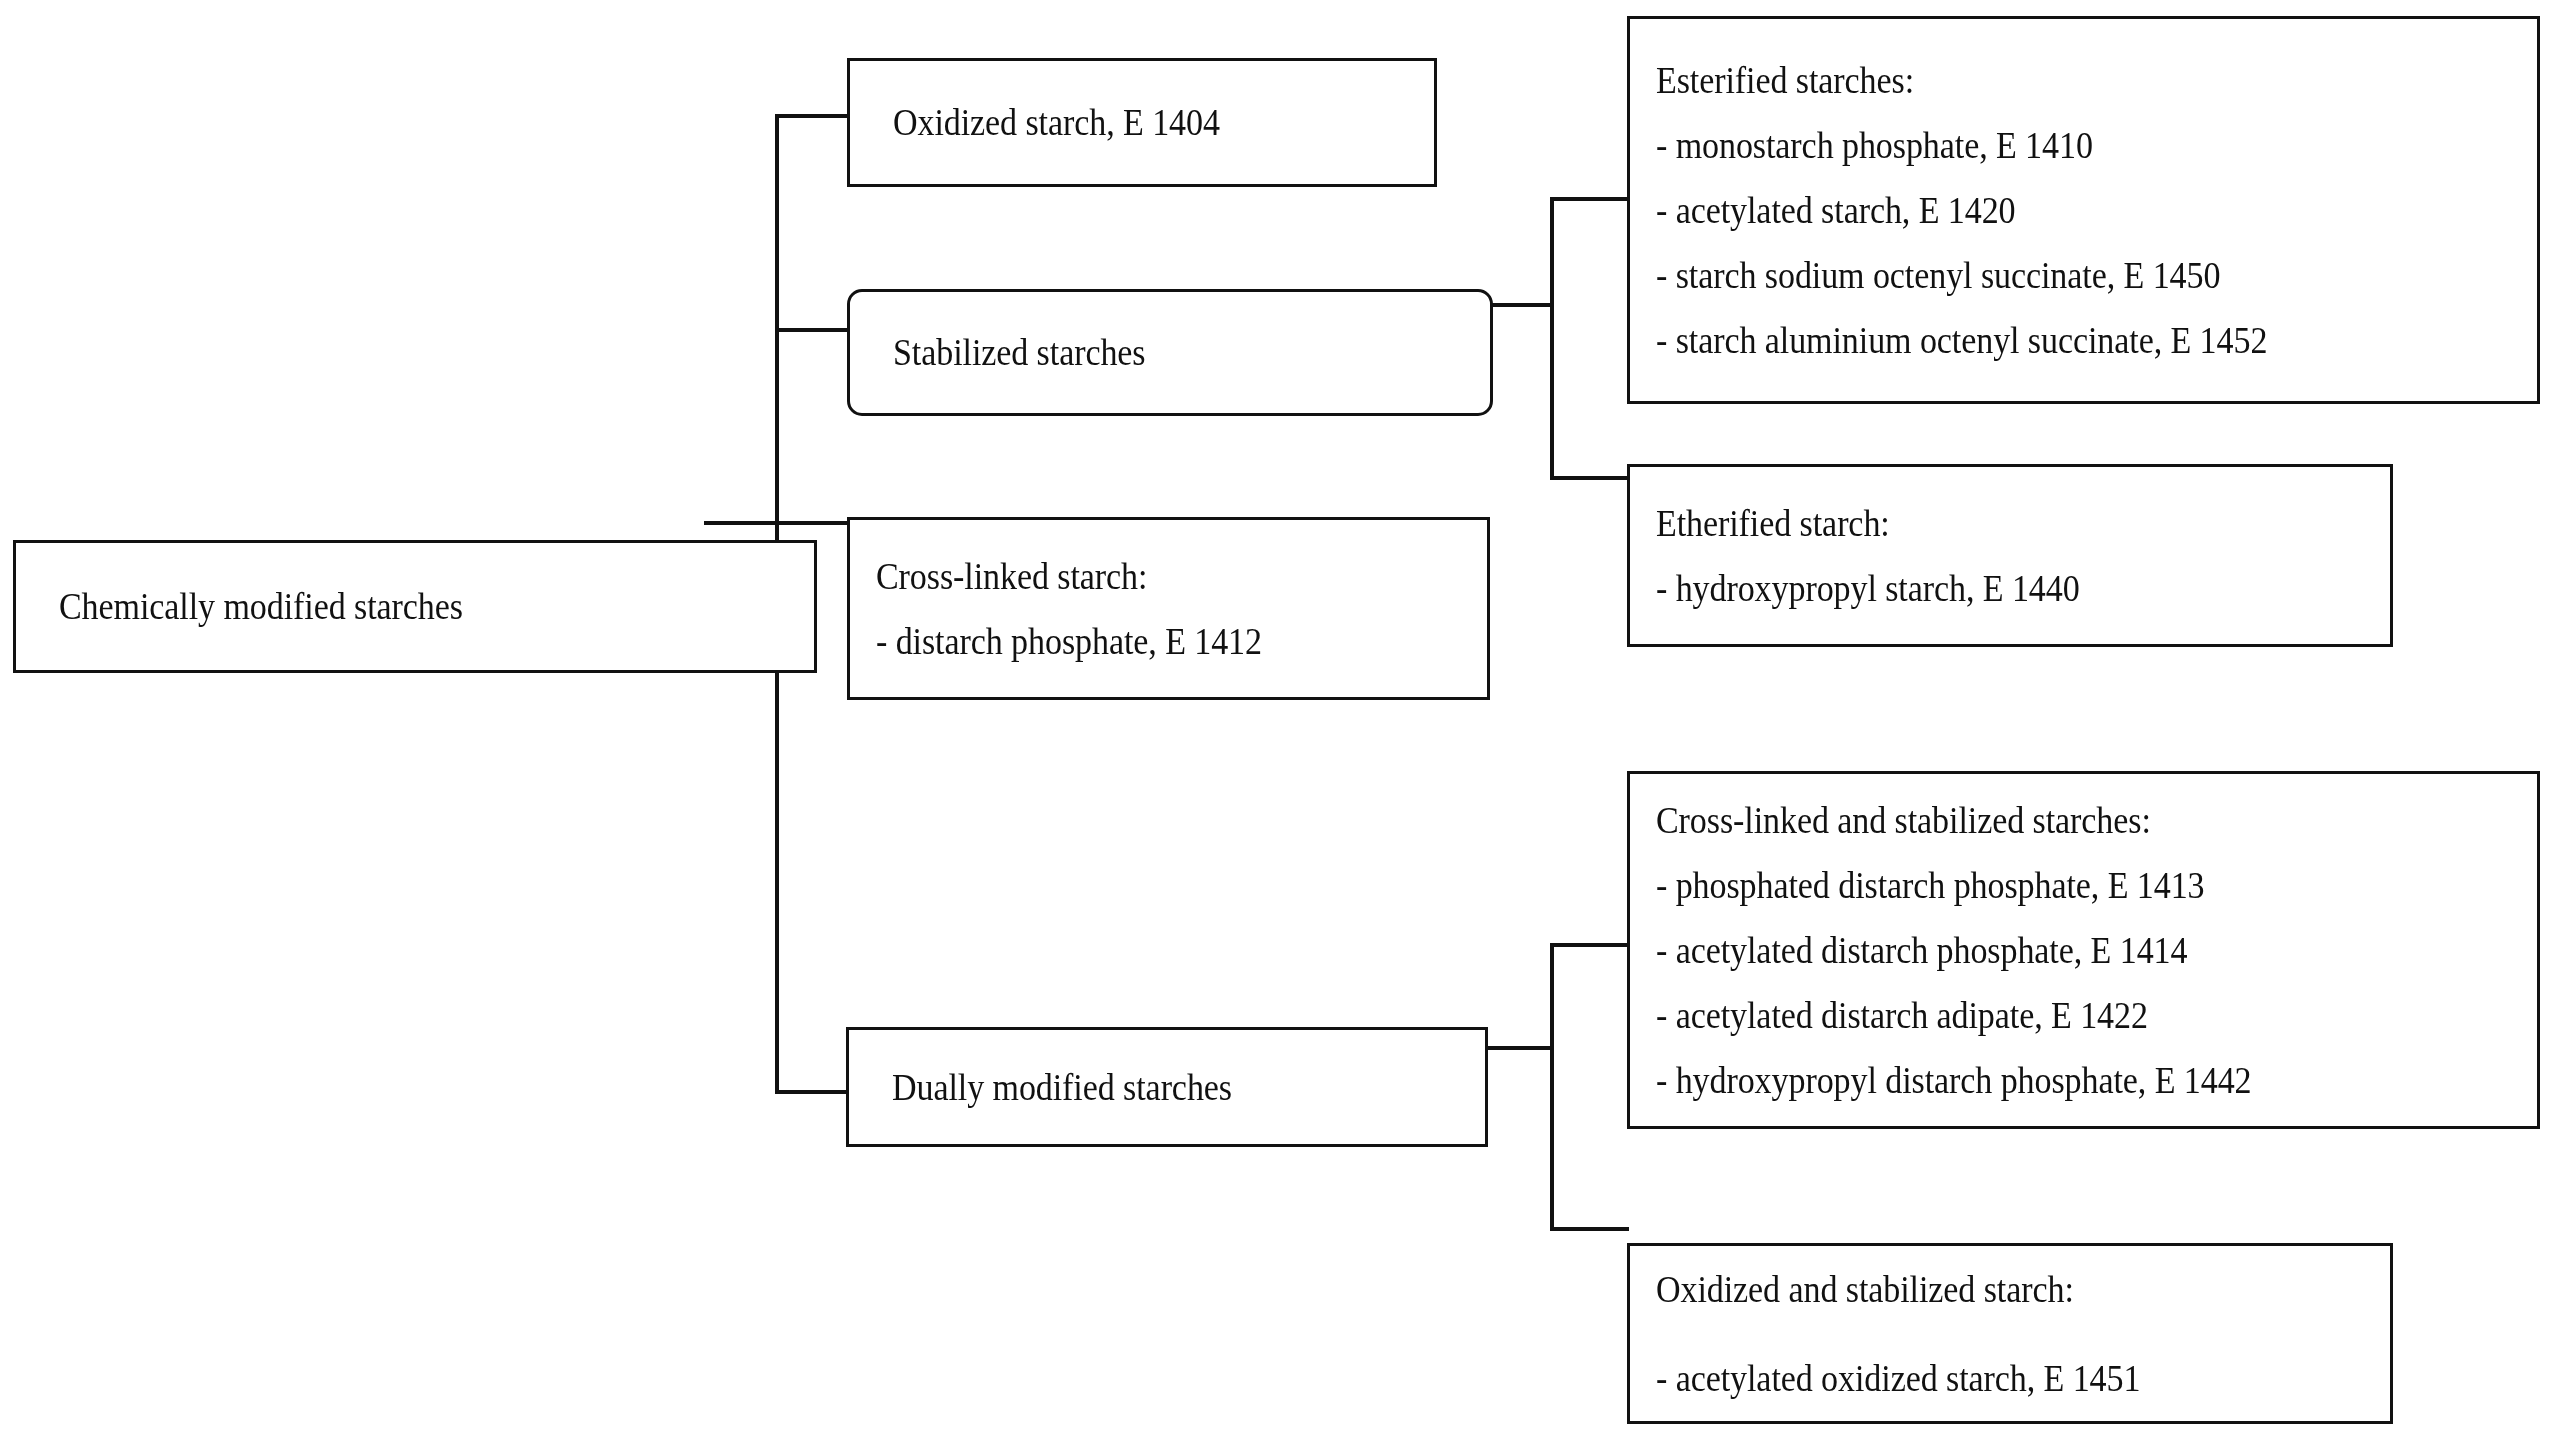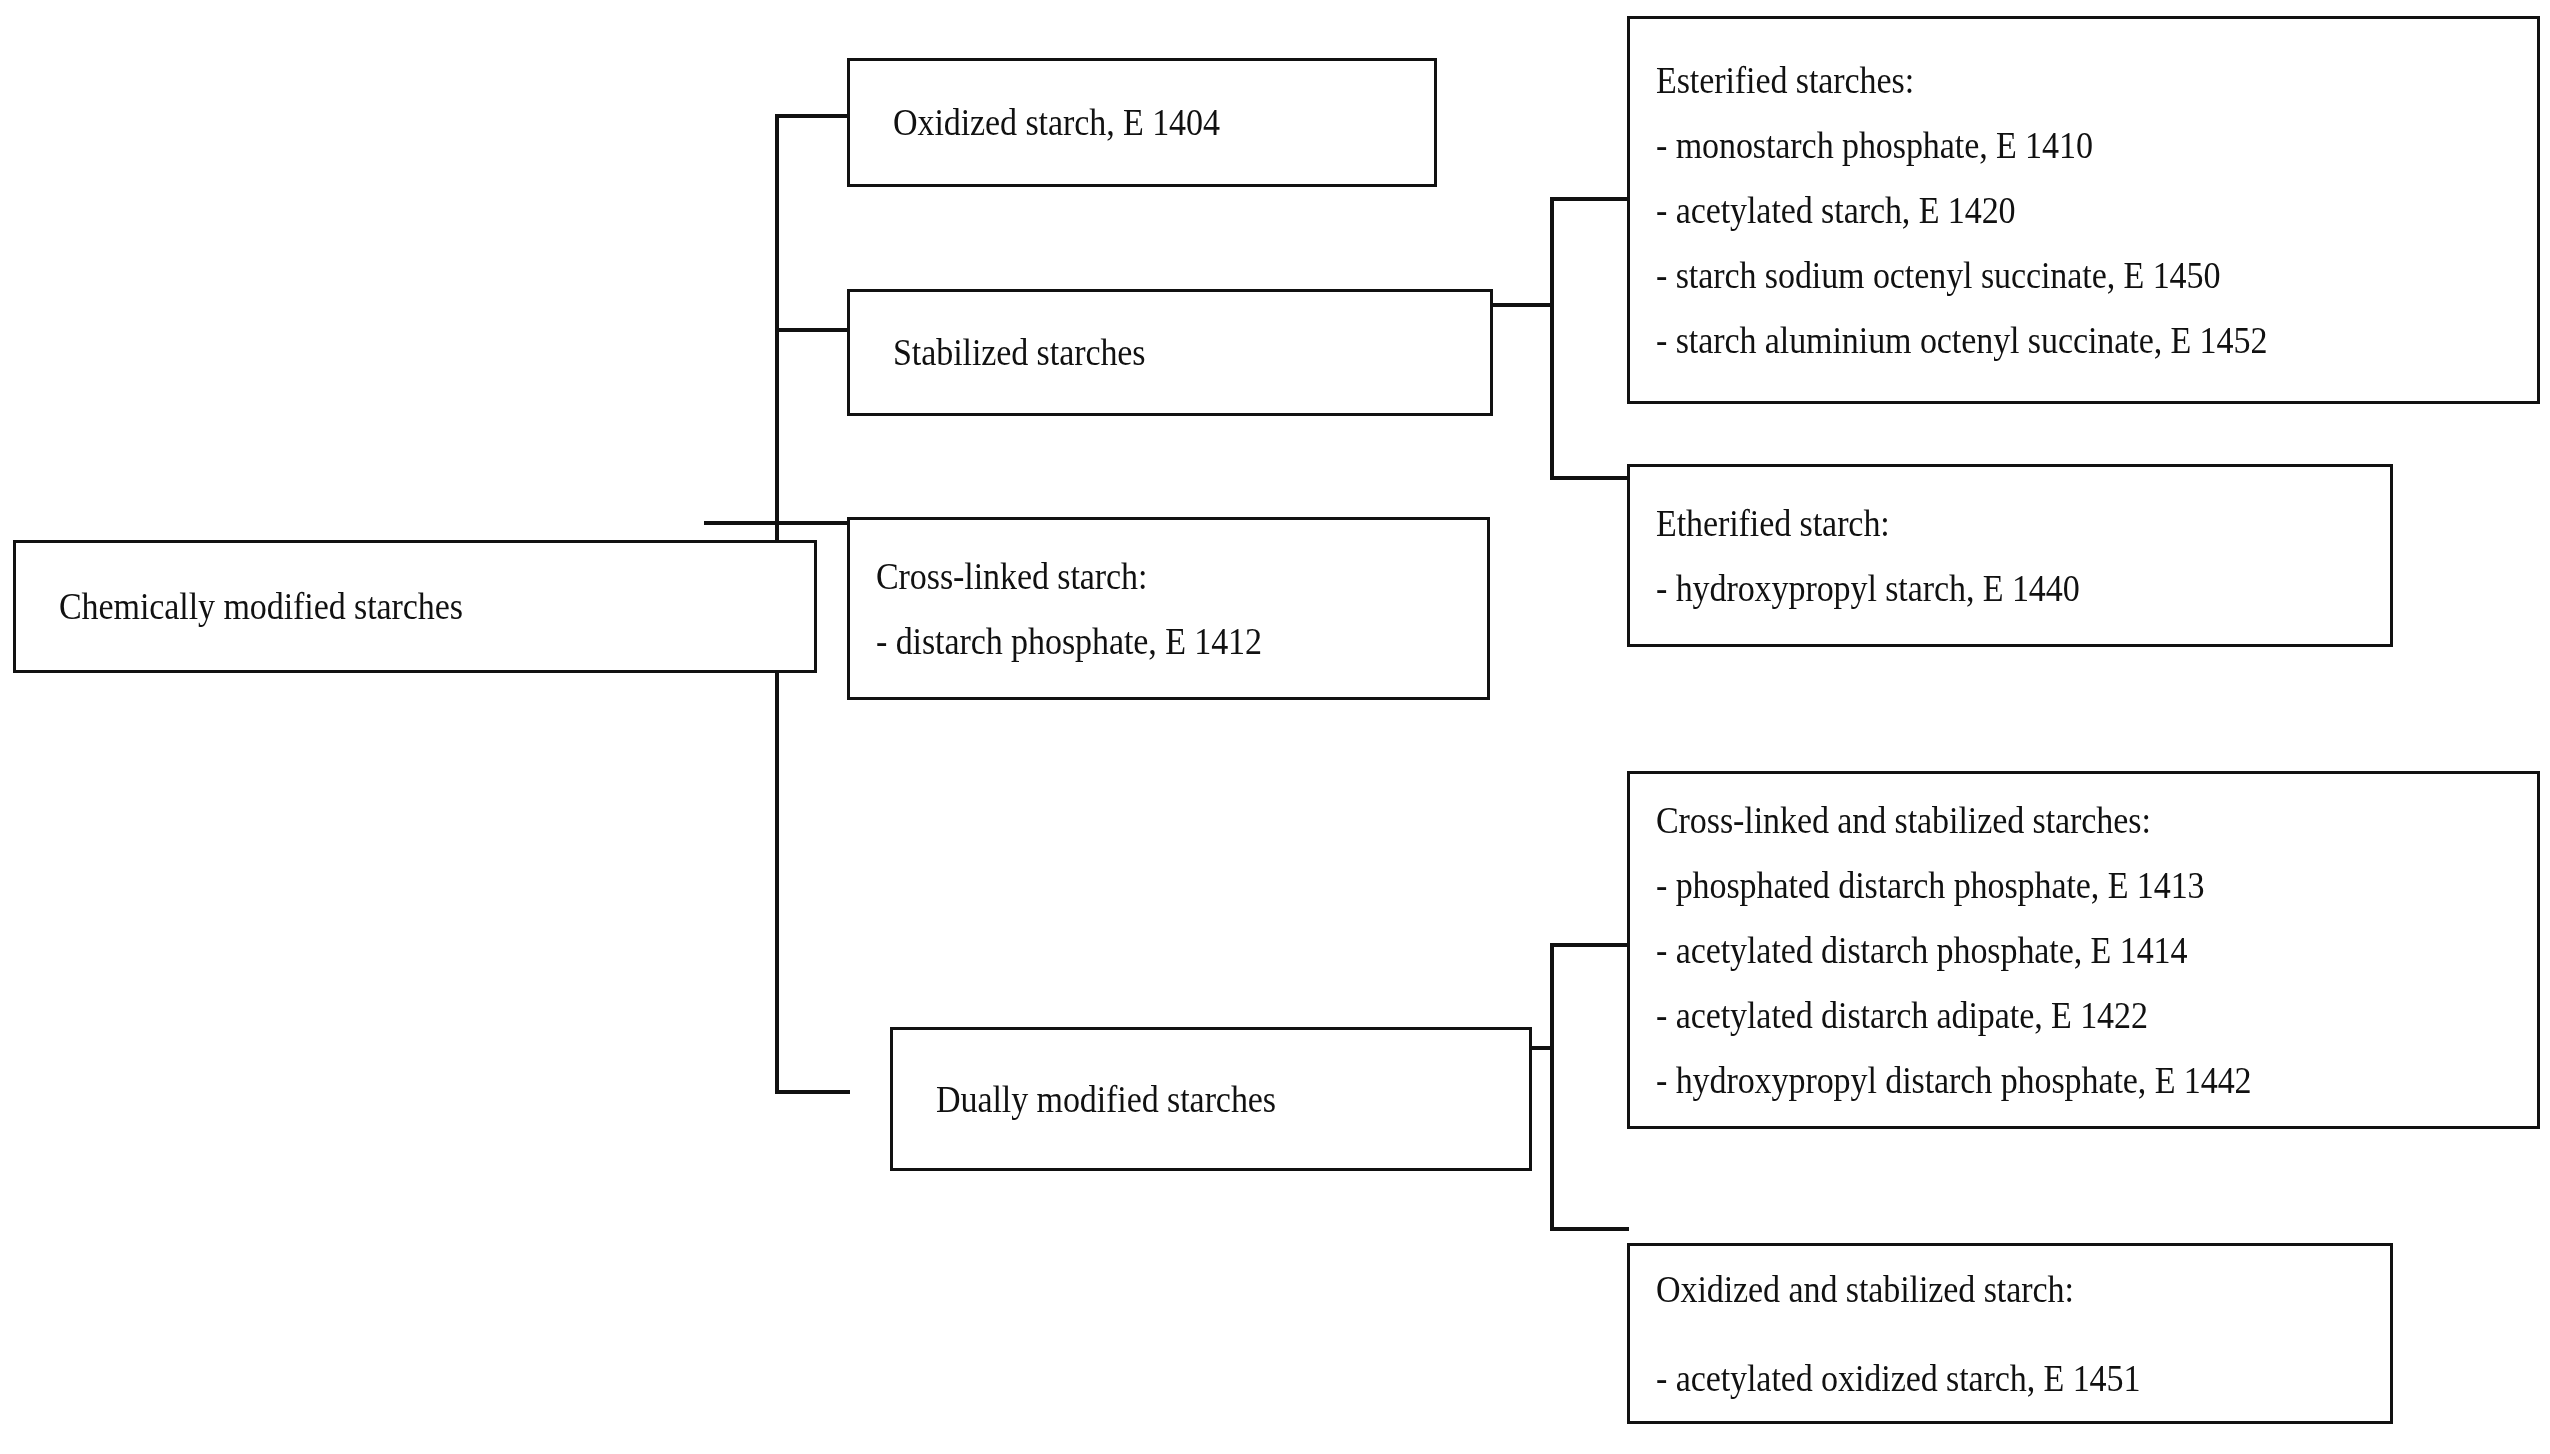--- a/index.html
+++ b/index.html
@@ -75,30 +75,30 @@
   <div class="conn h" style="left:1550px; top:1227px; width:79px;"></div>
 
   <div class="node center pad-center" style="left:13px; top:540px; width:804px; height:133px;">
     <span class="line">Chemically modified starches</span>
   </div>
 
   <div class="node pad-center" style="left:847px; top:58px; width:590px; height:129px;">
     <span class="line">Oxidized starch, E 1404</span>
   </div>
 
-  <div class="node pad-center" style="left:847px; top:289px; width:646px; height:127px;">
+  <div class="node pad-center" style="left:847px; top:289px; width:646px; height:127px;border-radius:15px;">
     <span class="line">Stabilized starches</span>
   </div>
 
   <div class="node pad-left" style="left:847px; top:517px; width=0; width:643px; height:183px;">
     <span class="line">Cross-linked starch:</span>
     <span class="line">- distarch phosphate, E 1412</span>
   </div>
 
-  <div class="node pad-center" style="left:846px; top:1027px; width:642px; height:144px;margin-left:44px;">
+  <div class="node pad-center" style="left:846px; top:1027px; width:642px; height:120px;">
     <span class="line">Dually modified starches</span>
   </div>
 
   <div class="node pad-left" style="left:1627px; top:16.4px; width:913px; height:388px;">
     <span class="line">Esterified starches:</span>
     <span class="line">- monostarch phosphate, E 1410</span>
     <span class="line">- acetylated starch, E 1420</span>
     <span class="line">- starch sodium octenyl succinate, E 1450</span>
     <span class="line">- starch aluminium octenyl succinate, E 1452</span>
   </div>

